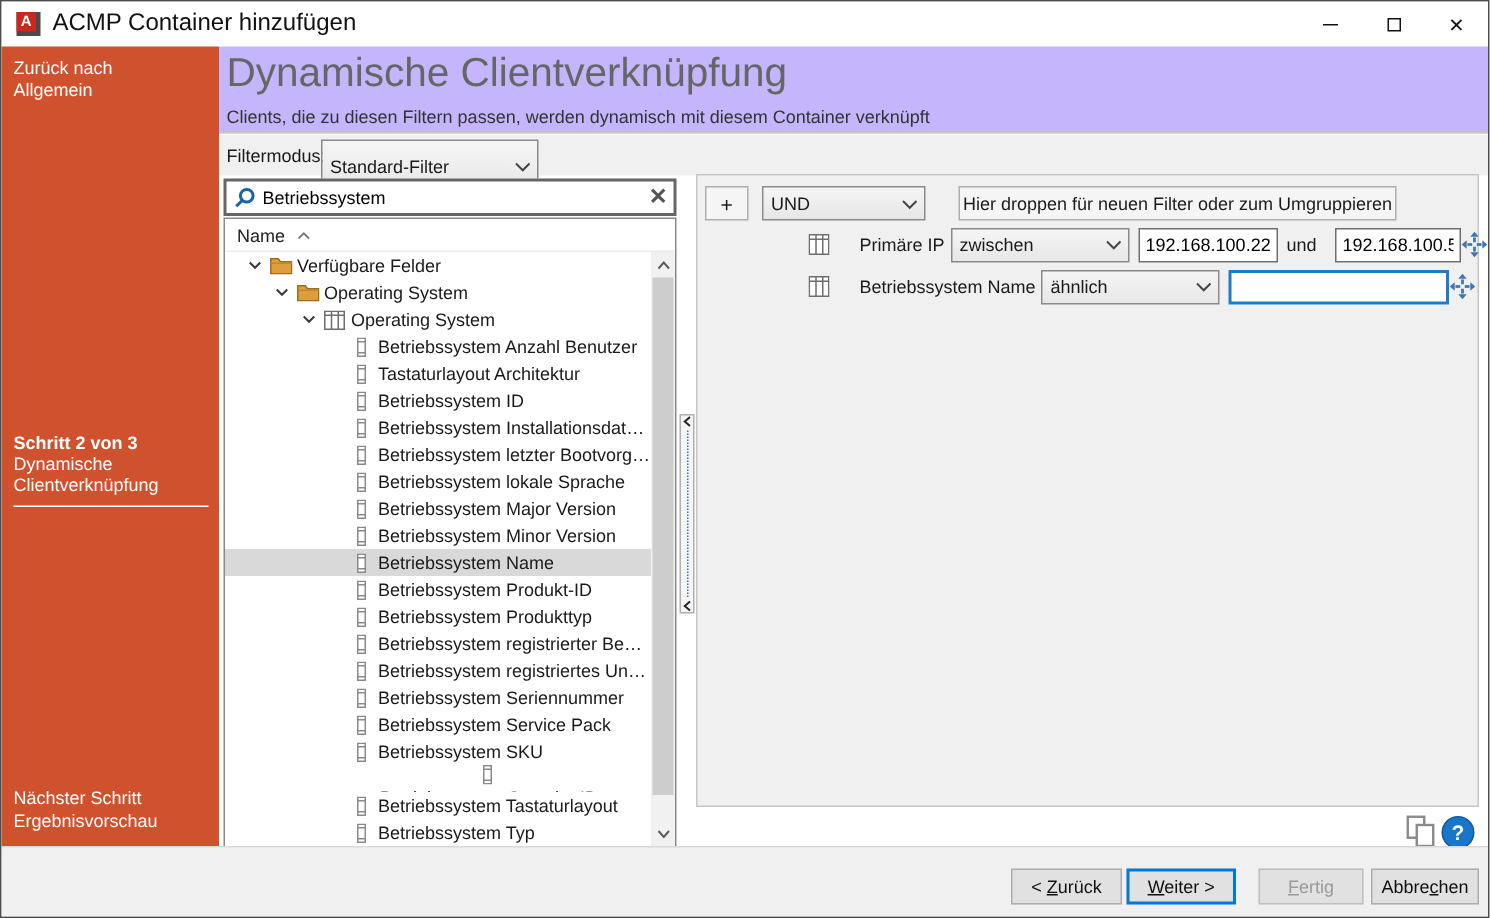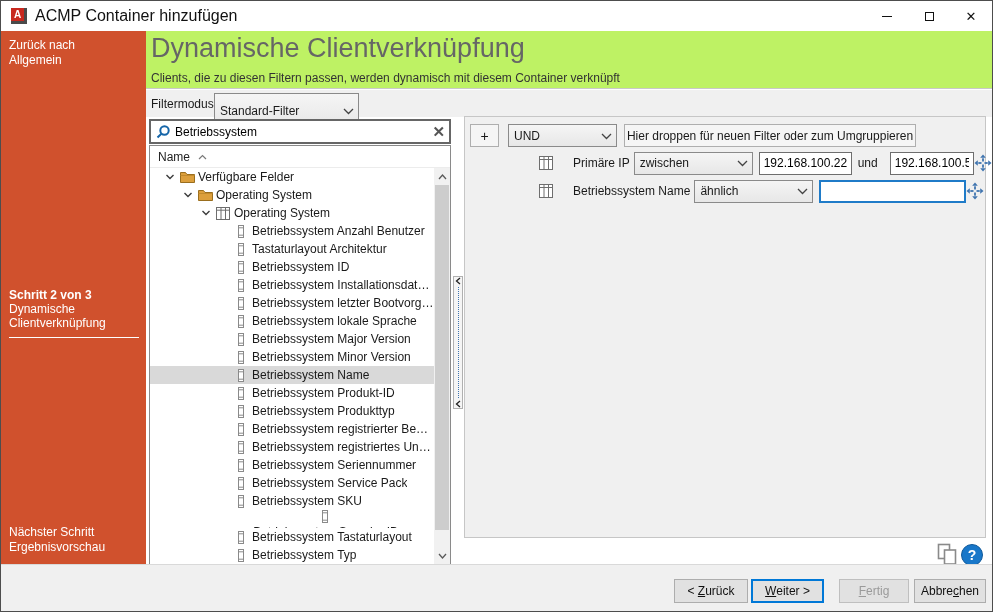--- a/index.html
+++ b/index.html
@@ -24,21 +24,21 @@
 
   
   .sidebar { position:absolute; left:0; top:30px; width:145px; height:535px; background:#D0512D; color:#fff; }
   .sb-back { position:absolute; top:7px; left:8px; line-height:15px; cursor:pointer; }
   .sb-step { position:absolute; top:257px; left:8px; right:7px; line-height:14px; }
   .sb-step .bold { font-weight:bold; }
   .sb-rule { margin-top:7px; border-top:1px solid #fff; width:130px; }
   .sb-next { position:absolute; top:494px; left:8px; line-height:15px; }
 
   
-  .main-header { position:absolute; left:145px; top:30px; right:0; height:58px; background:#bef264;
+  .main-header { position:absolute; left:145px; top:30px; right:0; height:58px; background:#c4b5fd;
                  border-bottom:1px solid #c9c9c9;padding-left:20px; }
   .page-title { position:absolute; left:5px; top:2px; font-size:27px; font-weight:300; color:#666; letter-spacing:0; }
   .page-subtitle { position:absolute; left:5px; top:40px; font-size:12px; color:#333; }
 
   
   .content { position:absolute; left:145px; top:89px; right:0; bottom:47px; background:#fff; }
   .mode-band { position:absolute; left:0; top:0; width:100%; height:27px; background:#f0f0f0; }
   .mode-label { position:absolute; left:5px; top:7px; }
   .dropdown { background:linear-gradient(#f5f5f5,#e7e7e7); border:1px solid #8a8a8a; height:36px;
               display:flex; align-items:center; padding:0 4px 0 5px; cursor:default; }
@@ -76,21 +76,21 @@
   .split-dots { flex:1; width:0; border-left:1px dotted #3F74AF; margin:2px 0; }
 
   
   .filter-panel { position:absolute; left:318px; top:26px; width:522px; height:422px; background:#f0f0f0;
                   border:1px solid #c6c6c6; }
   .fp-toolbar { position:absolute; left:5px; top:7px; right:8px; display:flex; }
   .sm-btn { background:#f5f5f5; border:1px solid #aeaeae; height:23px; display:flex; align-items:center;
             justify-content:center; cursor:pointer; }
   .add-btn { width:29px; font-size:14px; }
   .op-dd { width:109px; margin-left:9px; height:23px; }
-  .drop-zone { margin-left:7px; width:292px; text-align:left; }
+  .drop-zone { margin-left:22px; width:292px; text-align:left; }
   .filter-row { position:absolute; left:0; right:8px; height:24px; display:flex; align-items:center; }
   .fr-1 { top:34px; } .fr-2 { top:62px; }
   .fr-icon { margin-left:74px; display:flex; flex:none; }
   .fr-label { margin-left:20px; white-space:nowrap; }
   .fr-dd { margin-left:4px; width:119px; height:23px; flex:none; }
   .fr-input { margin-left:6px; height:23px; border:1px solid #6e6e6e; background:#fff; padding:0 4px;
               font:12px "Liberation Sans",sans-serif; outline:none; }
   .w1 { width:93px; } .w2 { width:84px; } .w-wide { width:147px; }
   .fr-input.focused { border:2px solid #1F7BC8; }
   .fr-und { margin:0 6px; }

